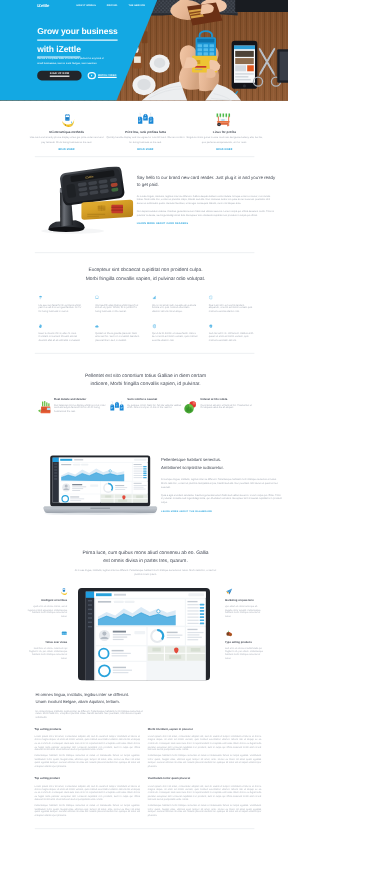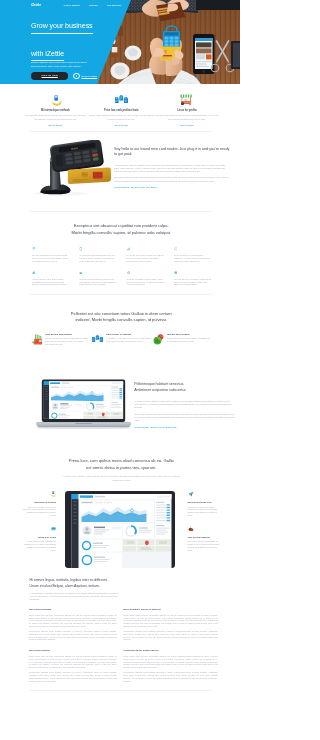--- a/index.html
+++ b/index.html
@@ -10,22 +10,22 @@
 
 .hero{position:relative;width:240px;height:84px;overflow:hidden;background:#7d4f2e}
 .hero-photo{position:absolute;inset:0;overflow:hidden}
 .hero-blue{position:absolute;inset:0;background:#13a8e3;clip-path:polygon(0 0,131px 0,97px 84px,0 84px);z-index:3}
 .nav{position:absolute;top:0;left:0;width:240px;height:11px;display:flex;align-items:center;padding:0 31px;z-index:6}
 .logo{color:#fff;font-size:3.5px;font-weight:700;letter-spacing:-.02px}
 .navlinks{display:flex;gap:9.2px;margin-left:22.5px;align-items:center}
 .navlinks a{color:#fff;font-size:1.95px;text-decoration:none;letter-spacing:.1px;font-weight:700;white-space:nowrap}
 .hero-inner{position:absolute;left:31px;top:23.3px;z-index:5;width:112px}
 .h1{color:#fff;font-size:7.1px;font-weight:700;line-height:1.0;letter-spacing:-.06px}
-.h1 b{display:inline-block;border-bottom:.75px solid rgba(255,255,255,.92);padding-bottom:2.3px;font-weight:400}
-.h1 .l2{margin-top:17px}
+.h1 b{display:inline-block;border-bottom:.75px solid rgba(255,255,255,.92);padding-bottom:2.3px;font-weight:700}
+.h1 .l2{margin-top:4px}
 .hero-sub{color:#fff;font-size:2.1px;line-height:1.62;margin-top:0.2px;width:61px;font-weight:400}
 .hero-btns{display:flex;align-items:center;gap:4.6px;margin-top:4.4px}
 .btn-dark{background:#22252a;color:#fff;font-size:2.1px;font-weight:700;letter-spacing:.2px;width:37.4px;text-align:center;height:7.5px;line-height:7.5px;border-radius:3.75px;display:inline-block}
 .play{display:flex;align-items:center;gap:2px;color:#fff;font-size:2.05px;font-weight:700;letter-spacing:.12px}
 .play-c{width:6.6px;height:6.6px;border:.5px solid rgba(255,255,255,.95);border-radius:50%;display:flex;align-items:center;justify-content:center;flex:none}
 .play-t{width:0;height:0;border-left:1.7px solid #fff;border-top:1.05px solid transparent;border-bottom:1.05px solid transparent;margin-left:.55px}
 
 
 .cont{width:199px;margin:0 auto;padding-left:2.5px}
 .divider{height:.8px;background:#f0f2f4;width:183px;margin:0 auto}

